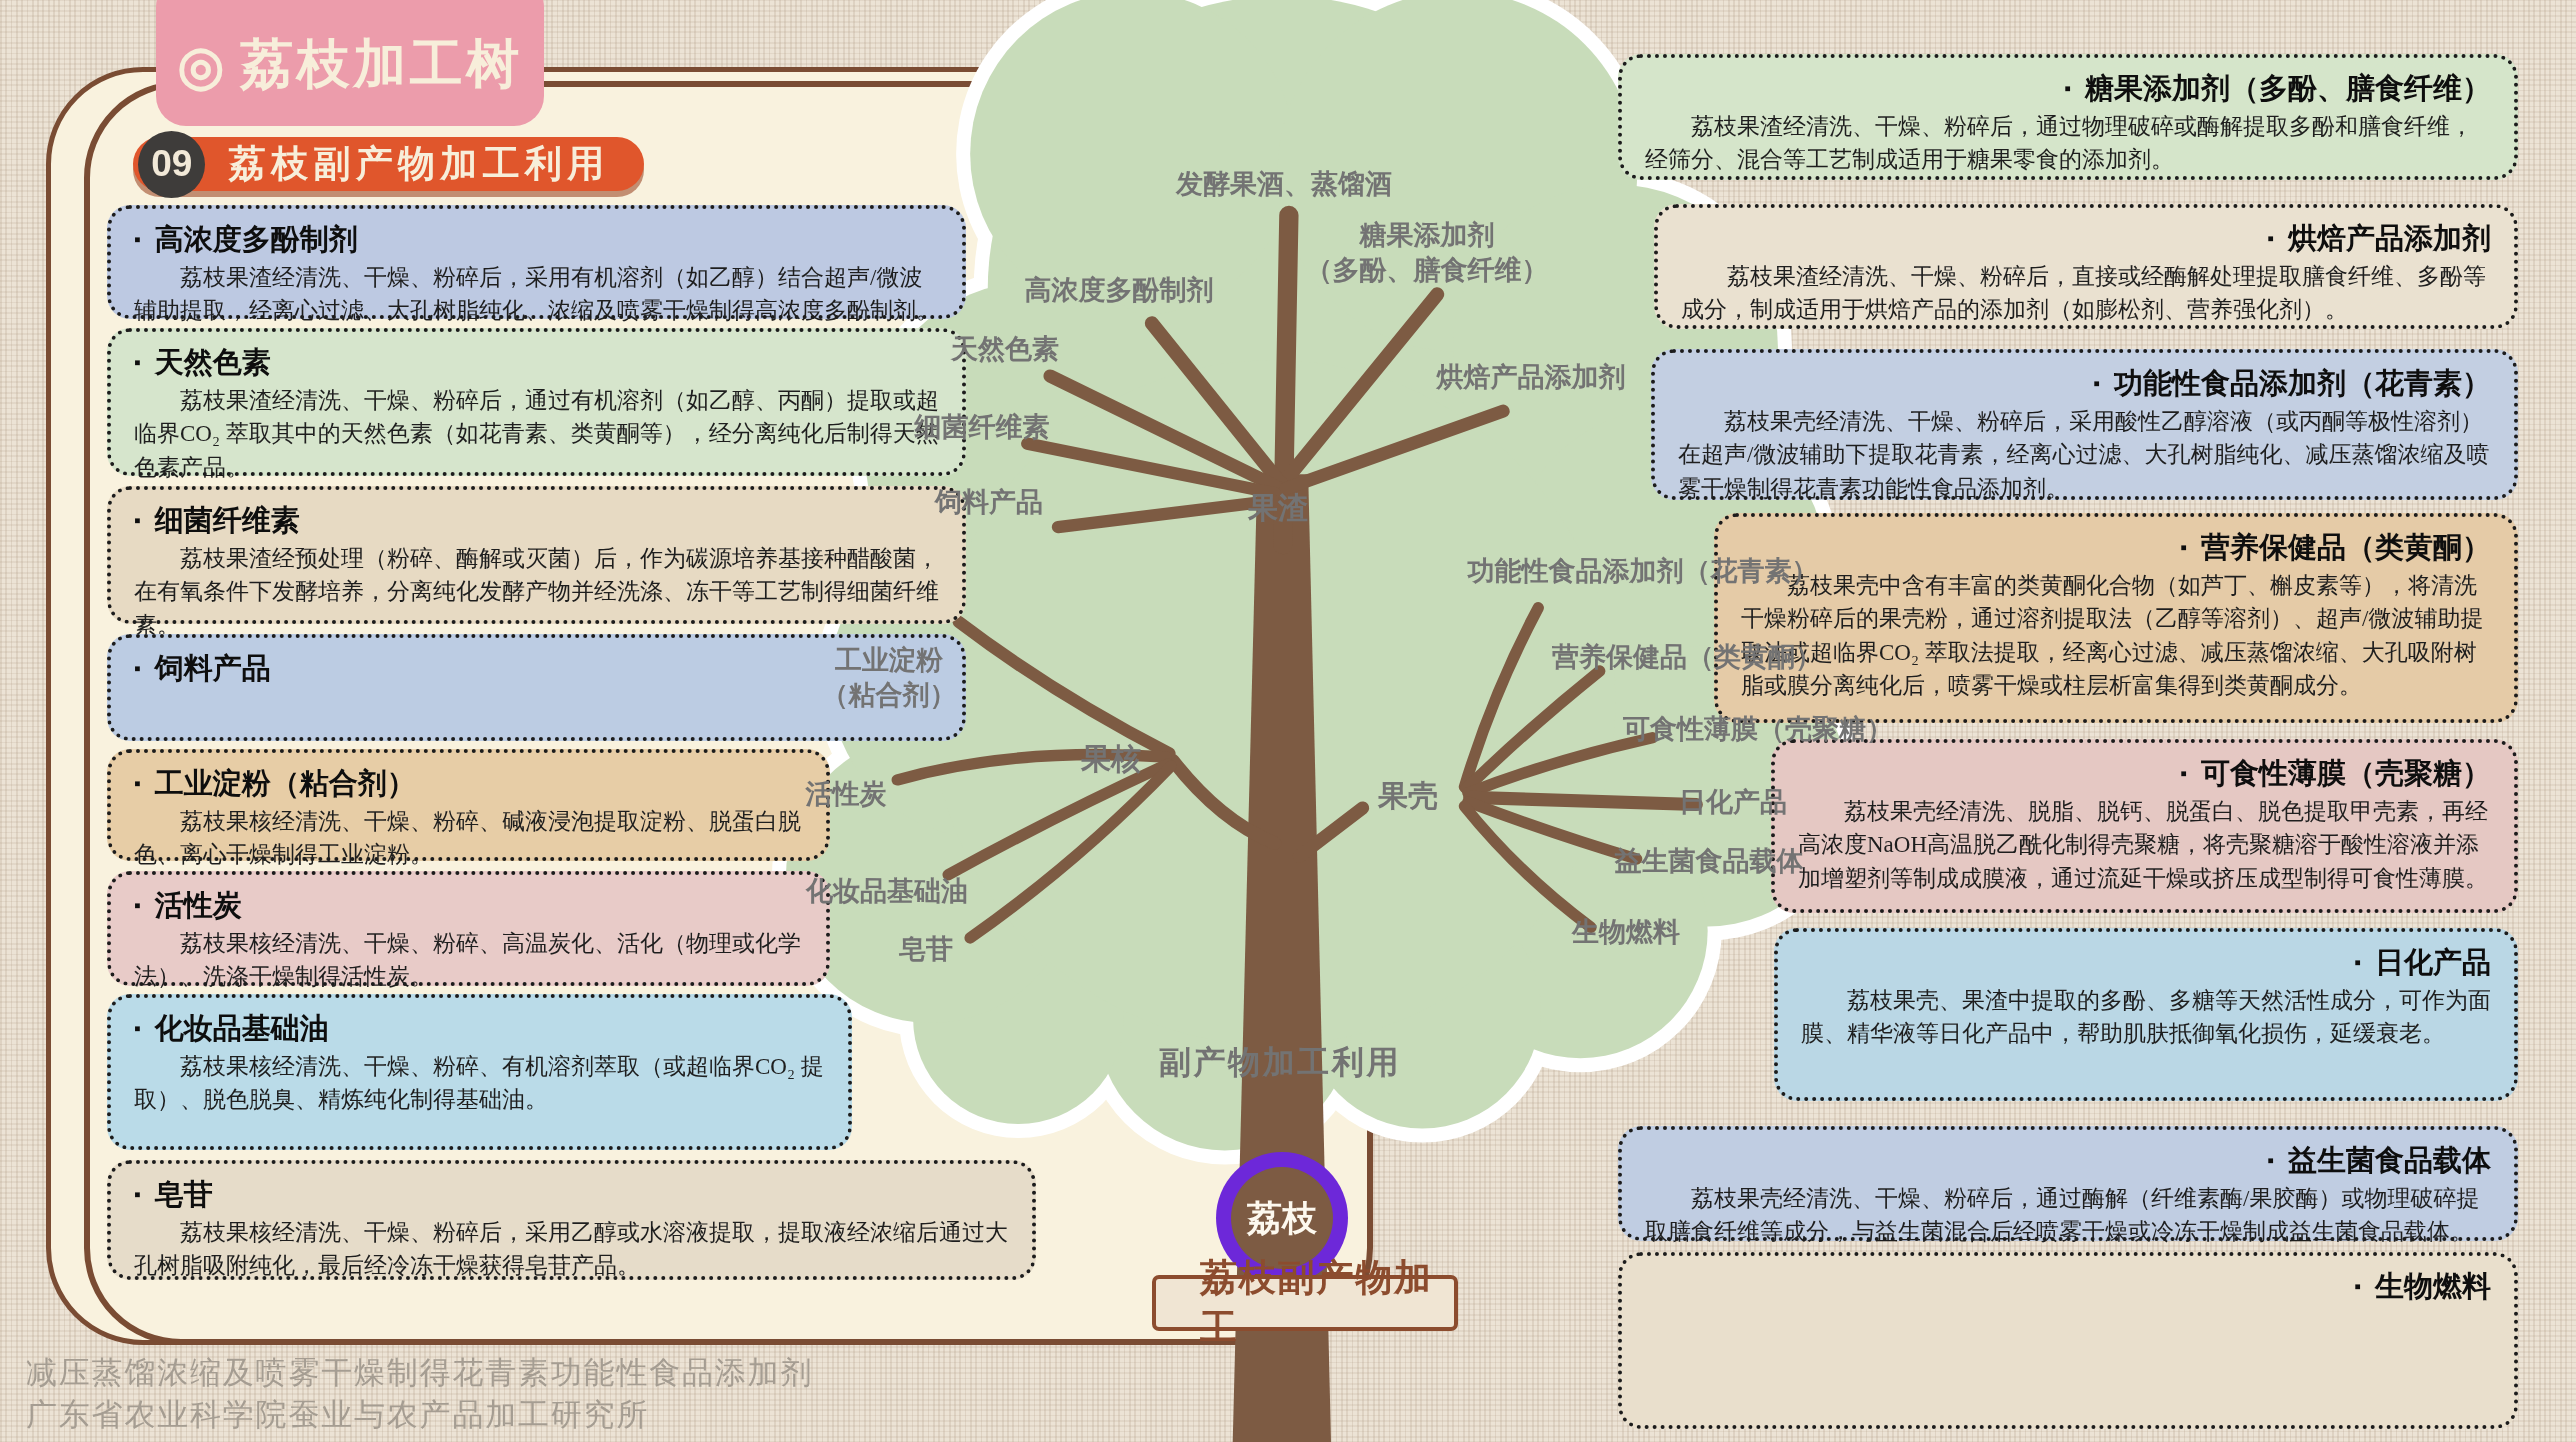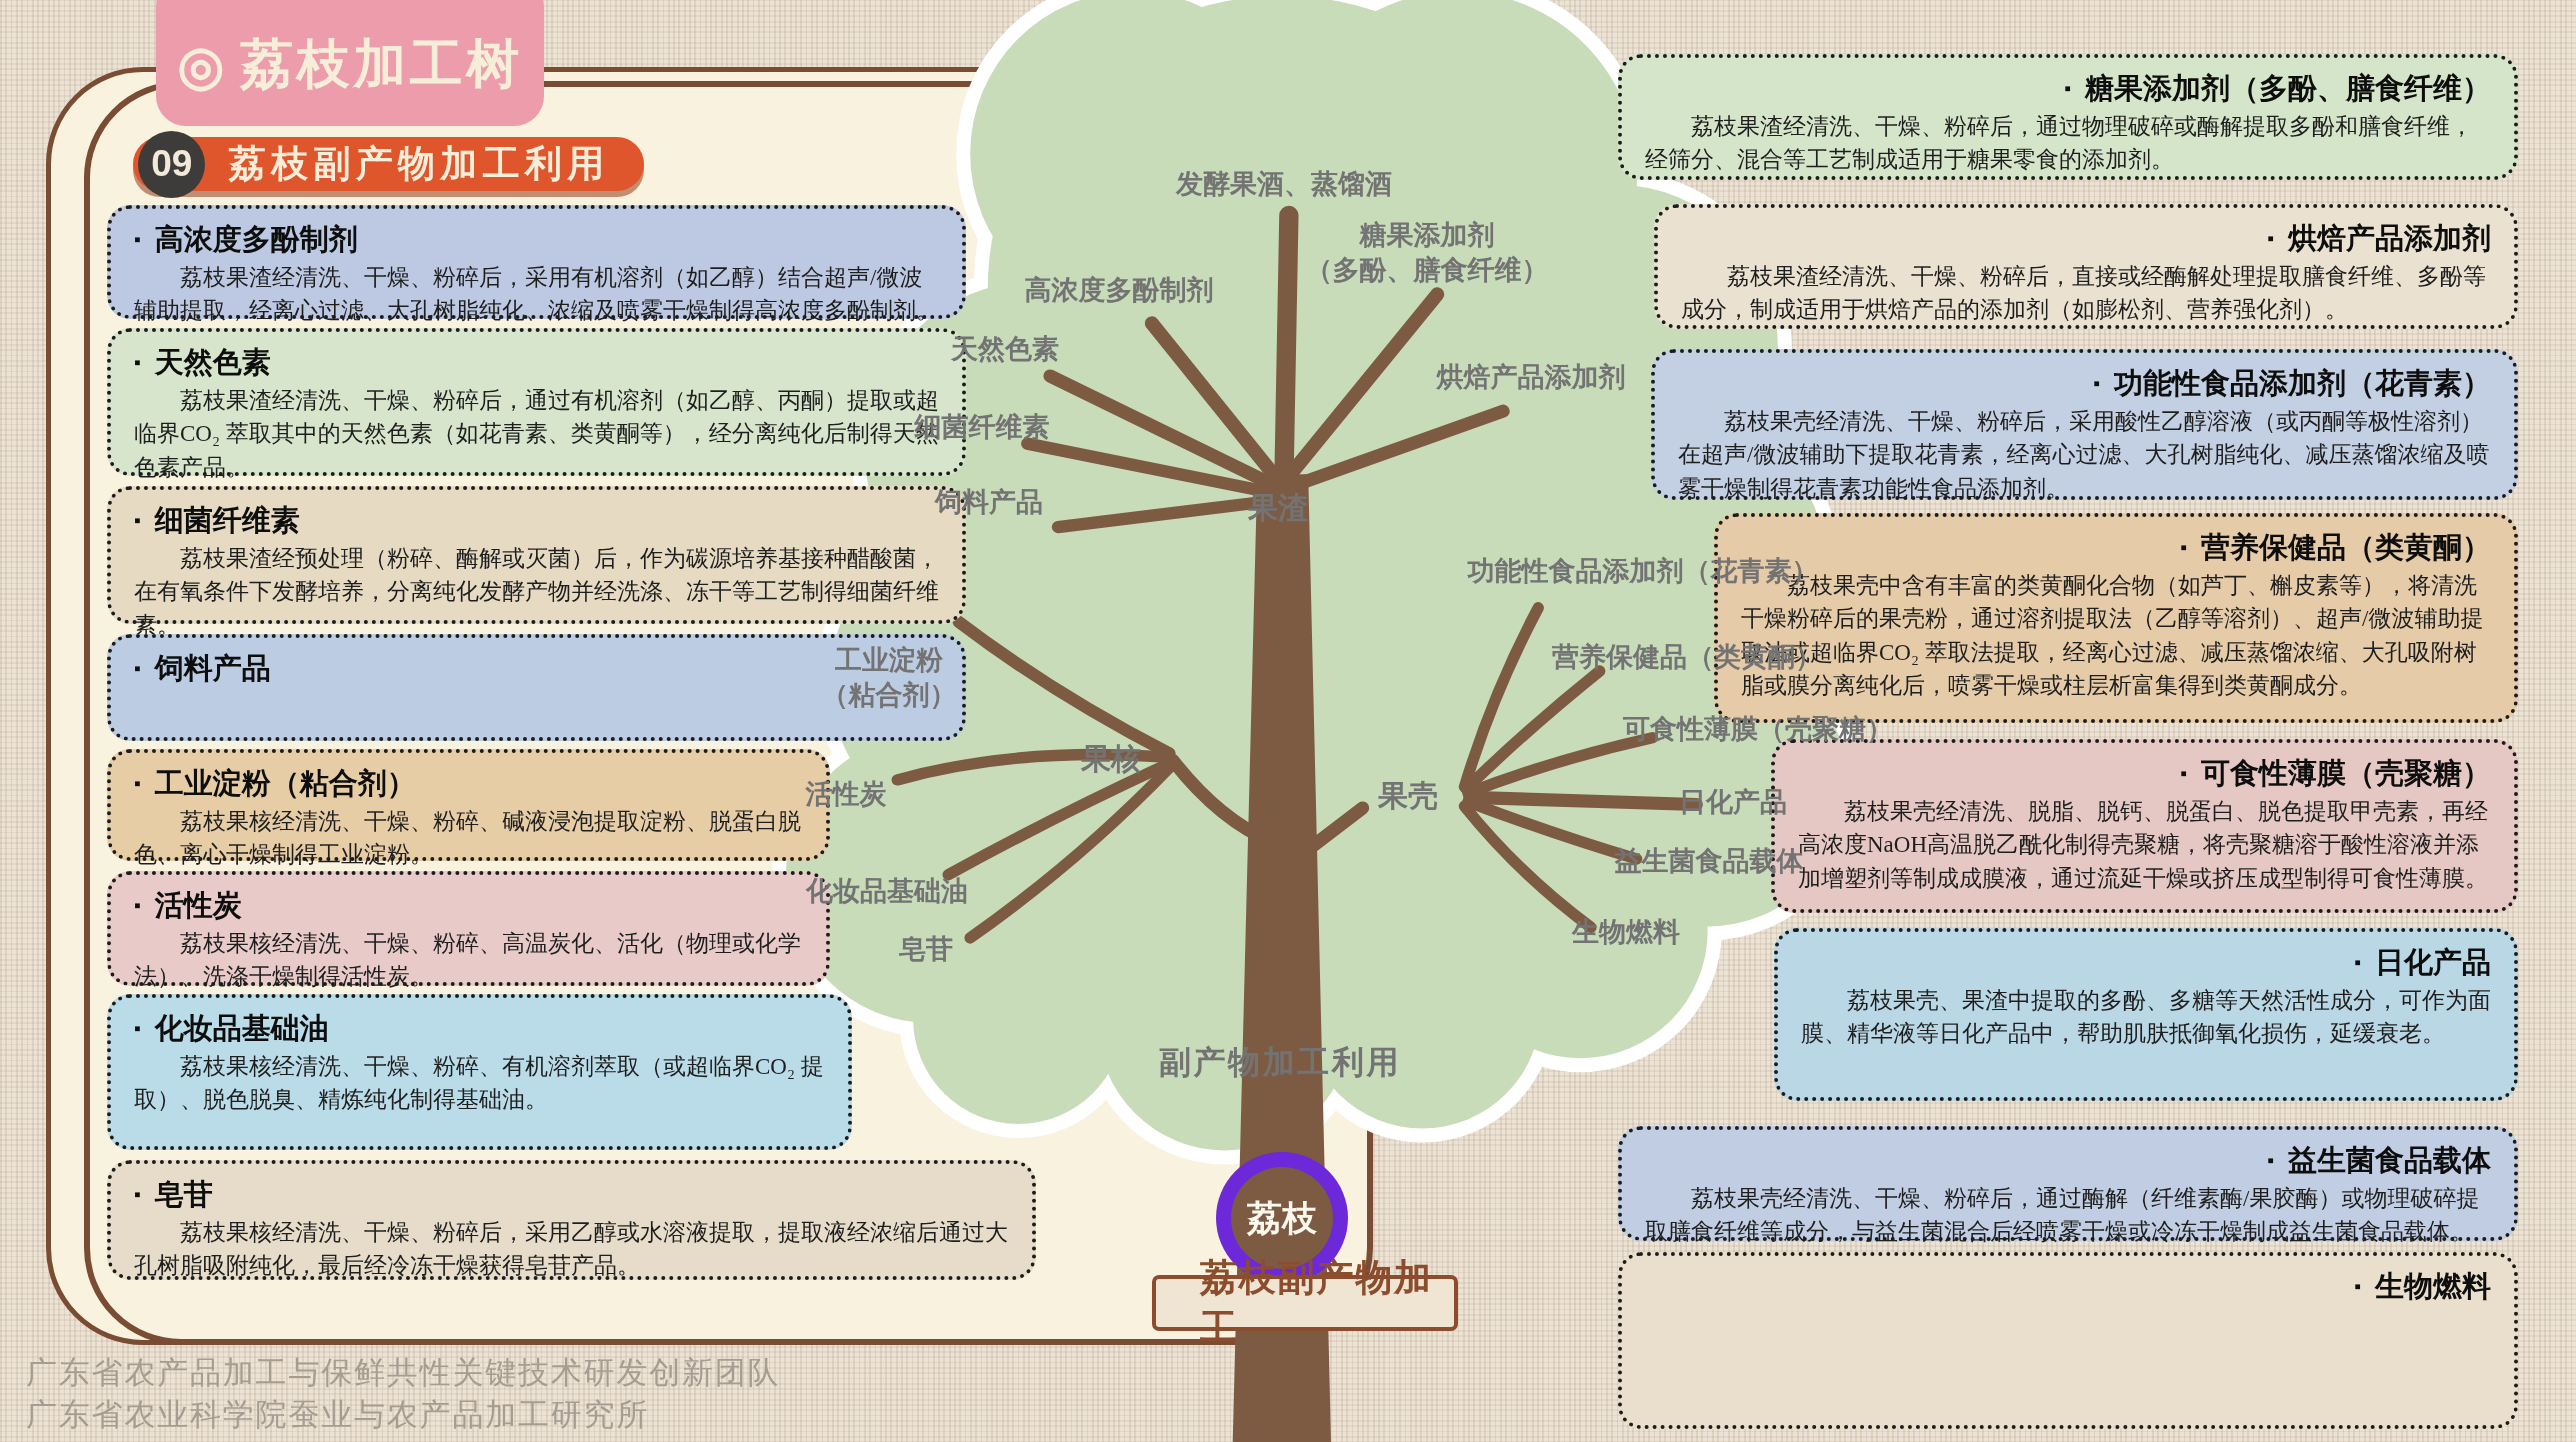--- a/index.html
+++ b/index.html
@@ -283,17 +283,17 @@
   <div class="tlabel" style="left:887px;top:892px;">化妆品基础油</div>
   <div class="tlabel" style="left:1626px;top:933px;">生物燃料</div>
   <div class="tlabel" style="left:926px;top:950px;">皂苷</div>
   <div class="tlabel caption" style="left:1280px;top:1063px;">副产物加工利用</div>
 
   <div id="lychee-circle">
     <div class="in">荔枝</div>
   </div>
   <div id="banner">荔枝副产物加工</div>
 
-  <div class="footer-line" id="footer1">广东省农产品加工与保鲜共性关键技术研发创新团队</div>
+  <div class="footer-line" id="footer1">减压蒸馏浓缩及喷雾干燥制得花青素功能性食品添加剂</div>
   <div class="footer-line" id="footer2">广东省农业科学院蚕业与农产品加工研究所</div>
 
 </div>
 
 
 </body></html>

